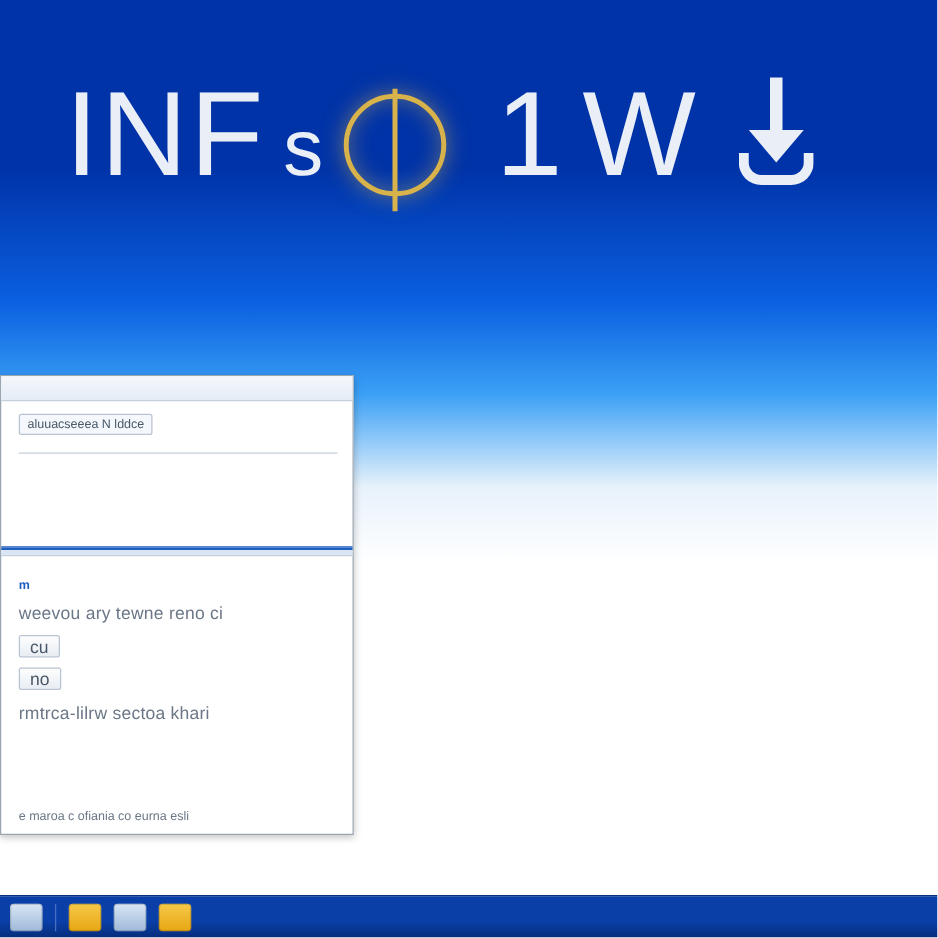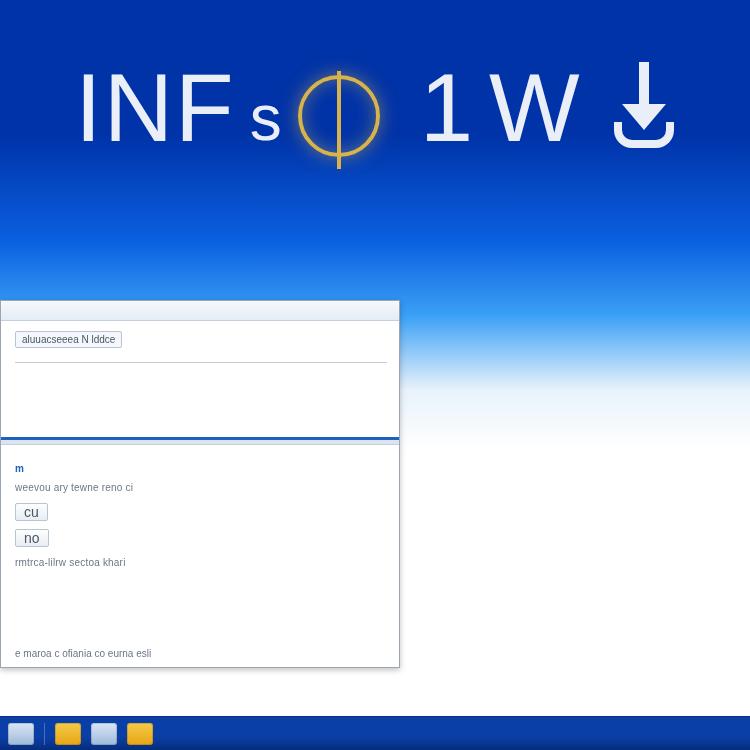--- a/index.html
+++ b/index.html
@@ -4,21 +4,21 @@
 <style>
   * { box-sizing: border-box; margin: 0; padding: 0; }
   html, body { width: 750px; height: 750px; overflow: hidden; font-family: "Segoe UI", Tahoma, sans-serif; }
   .stage {
     width: 750px; height: 750px; position: relative;
     background: linear-gradient(180deg, #0033a8 0%, #0033a8 18%, #0a5fe0 32%, #3aa0f5 42%, #e8f2fb 52%, #ffffff 60%);
   }
   
   .brand {
     position: absolute; left: 0; right: 0; top: 28px; height: 160px;
-    display: flex; align-items: center; padding-left: 75px; gap: 14px;
+    display: flex; align-items: center; padding-left: 52px; gap: 14px;
     color: #e9eef7; letter-spacing: 2px;
   }
   .brand .word1 { font-size: 96px; font-weight: 300; }
   .brand .small { font-size: 64px; font-weight: 300; position: relative; top: 10px; }
   .brand .ring {
     width: 82px; height: 82px; border-radius: 50%;
     border: 4px solid #d8b24a; position: relative; top: 8px;
     box-shadow: 0 0 18px rgba(216,178,74,.5), inset 0 0 18px rgba(216,178,74,.4);
   }
   .brand .ring::after {
@@ -35,38 +35,38 @@
     position:absolute; left:50%; top:42px; width:0; height:0; transform:translateX(-50%);
     border-left:22px solid transparent; border-right:22px solid transparent; border-top:26px solid #e9eef7;
   }
   .brand .dl .cup   {
     position:absolute; left:0; right:0; bottom:6px; height:26px;
     border:8px solid #e9eef7; border-top:none; border-radius:0 0 18px 18px;
   }
 
   
   .dialog {
-    position:absolute; left:0; top:300px; width:400px; height:368px;
+    position:absolute; left:0; top:300px; width:283px; height:368px;
     background:#fff; border:1px solid #9aa6b2; box-shadow:0 2px 6px rgba(0,0,0,.25);
     font-size:10px; color:#3a4653;
   }
   .dialog .titlebar { height:20px; background:linear-gradient(#f5f8fc,#e4ecf5); border-bottom:1px solid #c5cedb; }
   .dialog .inner { padding:10px 12px 8px 14px; }
   .dialog .chip {
     display:inline-block; padding:2px 6px; border:1px solid #b9c4d2; background:#f4f7fb;
     font-size:10px; color:#4a5867; border-radius:2px; margin-bottom:8px;
   }
   .dialog .thin { height:1px; background:#c5cedb; margin:6px 0 10px; }
   .dialog .big-sep {
     height:8px; margin:30px -12px 18px -14px;
     background:linear-gradient(#1f5fc0,#1f5fc0 40%,#d9e5f3 40%);
     border-top:1px solid #1f5fc0; border-bottom:1px solid #c5cedb;
   }
   .dialog .label { color:#1f5fc0; font-weight:600; font-size:10px; margin:4px 0 8px; }
-  .dialog .row { margin:6px 0; color:#6b7786; font-size:10px; letter-spacing:.2px; }
+  .dialog .row { margin:6px 0; color:#6b7786; font-size:14px; letter-spacing:.2px; }
   .dialog .btn {
     display:inline-block; min-width:28px; padding:0 8px; margin:4px 6px 4px 0;
     border:1px solid #b9c4d2; background:linear-gradient(#fdfefe,#e8edf3);
     font-size:14px; color:#4a5867; border-radius:2px; text-align:left;
   }
   .dialog .footer-row { position:absolute; left:14px; right:12px; bottom:8px; color:#6b7786; font-size:10px; }
 
   
   .info {
     position:absolute; left:380px; top:316px; width:330px;

